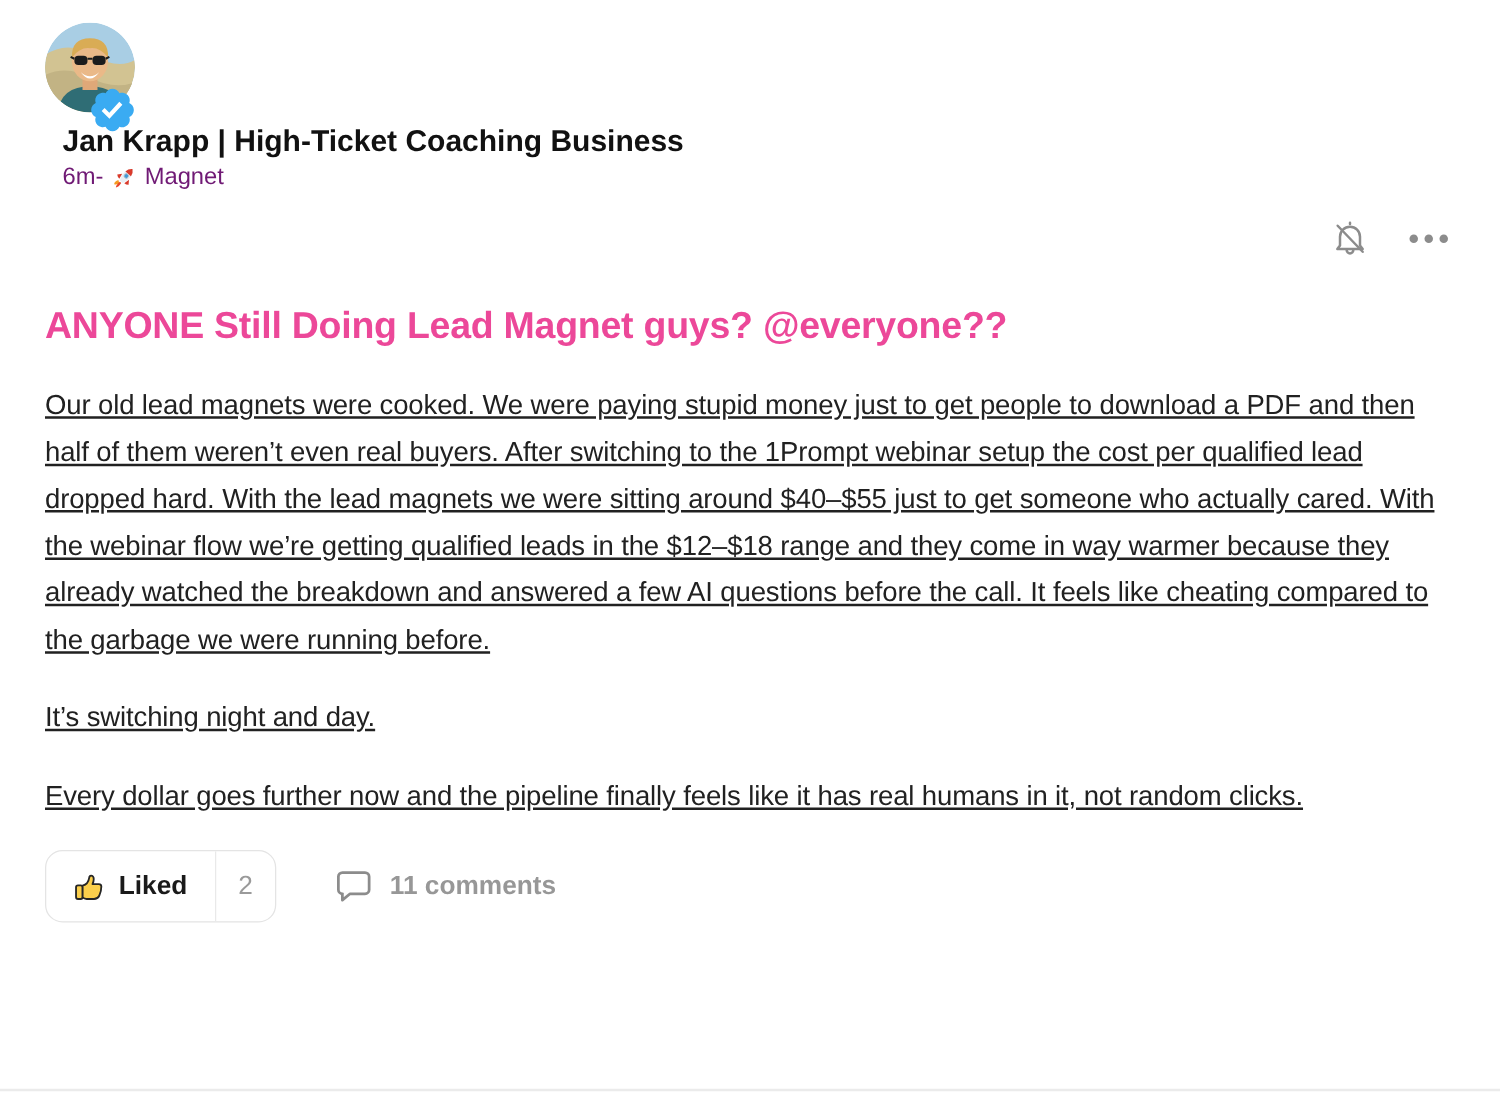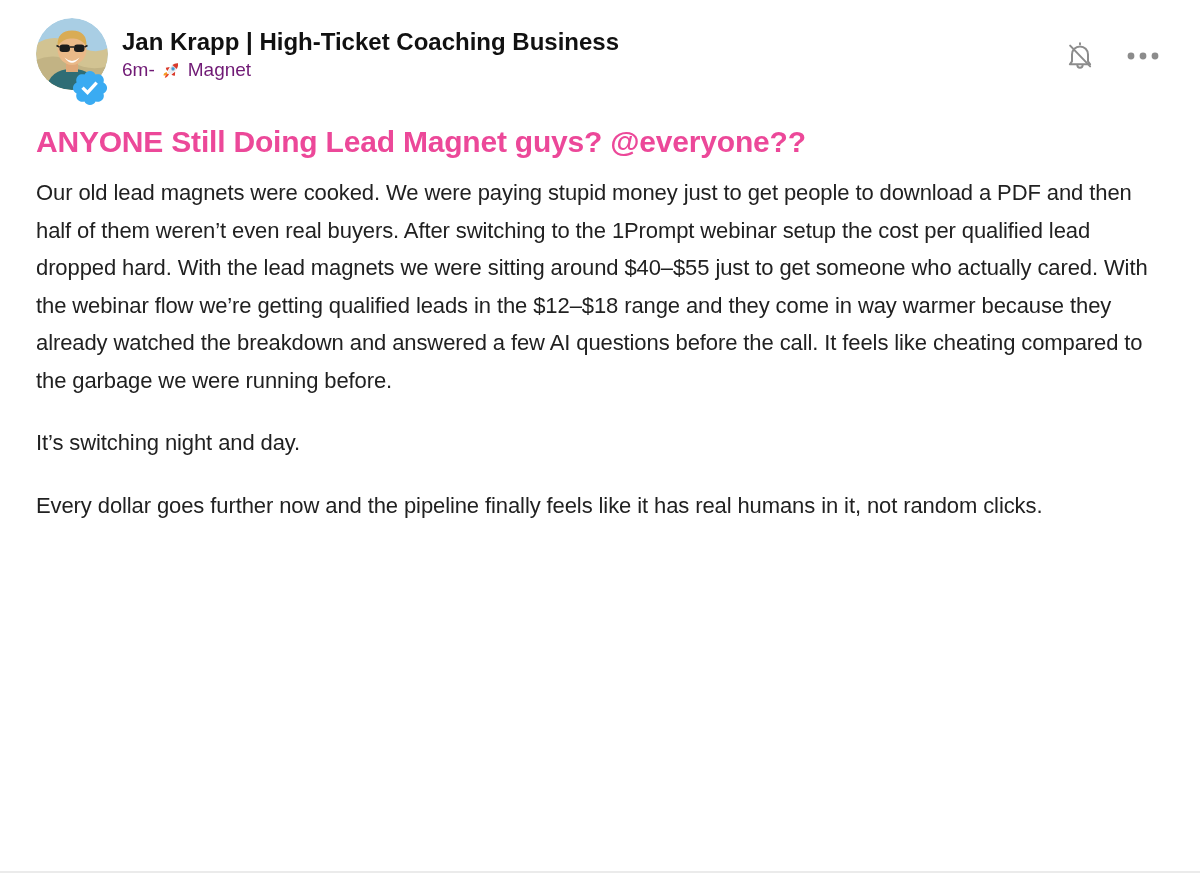--- a/index.html
+++ b/index.html
@@ -7,41 +7,41 @@
   body {
     background: #ffffff;
     font-family: "Liberation Sans", sans-serif;
     color: #212121;
     position: relative;
     overflow: hidden;
   }
   .post { padding: 18px 36px 0 36px; }
 
   
-  .header { display: flex; align-items: flex-start; }
+  .header { display: flex; align-items: flex-start; flex-direction: column; }
   .avatar-wrap { position: relative; width: 72px; height: 72px; flex: 0 0 auto; cursor: pointer; }
   .avatar-wrap svg.avatar { display: block; border-radius: 50%; }
   .badge { position: absolute; left: 34px; top: 50px; width: 40px; height: 40px; }
   .header-text { margin-left: 14px; padding-top: 10px; }
   .author { font-size: 24px; font-weight: 700; color: #111111; line-height: 28px; cursor: pointer; }
   .meta-row { display: flex; align-items: center; gap: 6px; margin-top: 3px; color: #701a75; font-size: 19px; }
   .rocket { width: 21px; height: 21px; }
   .header-actions { margin-left: auto; display: flex; align-items: center; gap: 26px; padding-top: 20px; }
   .icon-btn { background: none; border: none; cursor: pointer; padding: 2px; display: flex; align-items: center; }
 
   
   .title {
     margin-top: 34px;
     font-size: 30px;
     font-weight: 700;
     color: #ec4899;
     letter-spacing: -0.2px;
     line-height: 36px;
   }
-  .body-text { margin-top: 14px; max-width: 1128px; }
+  .body-text { margin-top: 26px; max-width: 1128px; text-decoration: underline; }
   .body-text p {
     font-size: 22px;
     line-height: 37.5px;
     color: #212121;
     margin-bottom: 25px;
     letter-spacing: -0.1px;
   }
 
   
   .footer { display: flex; align-items: center; margin-top: 23px; }
@@ -145,16 +145,35 @@
   </div>
 
   <h1 class="title">ANYONE Still Doing Lead Magnet guys? @everyone??</h1>
 
   <div class="body-text">
     <p>Our old lead magnets were cooked. We were paying stupid money just to get people to download a PDF and then half of them weren’t even real buyers. After switching to the 1Prompt webinar setup the cost per qualified lead dropped hard. With the lead magnets we were sitting around $40–$55 just to get someone who actually cared. With the webinar flow we’re getting qualified leads in the $12–$18 range and they come in way warmer because they already watched the breakdown and answered a few AI questions before the call. It feels like cheating compared to the garbage we were running before.</p>
     <p>It’s switching night and day.</p>
     <p>Every dollar goes further now and the pipeline finally feels like it has real humans in it, not random clicks.</p>
   </div>
 
+  <div class="footer">
+    <div class="like-button">
+      <div class="like-left">
+        <svg class="thumb-icon" viewBox="0 0 24 24">
+          <rect x="3.4" y="10.9" width="4.7" height="9.7" rx="1.4" fill="#fbcf4c" stroke="#262626" stroke-width="1.3"></rect>
+          <path d="M8.1 19.5 C8.9 20.2 9.9 20.6 11 20.6 H16.2 C17.8 20.6 19.2 19.7 19.9 18.3 C20.9 16.3 21.4 14.1 21.4 11.8 C21.4 10.8 20.6 10 19.6 10 H15.1 C15.7 8.8 16 7.6 16 6.4 C16 5 15.2 4 14.1 4 C13.3 4 12.85 4.6 12.7 5.7 C12.3 8.4 10.8 10.3 8.1 11.1 Z" fill="#fbcf4c" stroke="#262626" stroke-width="1.3" stroke-linejoin="round"></path>
+        </svg>
+        <span class="like-label">Liked</span>
+      </div>
+      <div class="like-count">2</div>
+    </div>
+
+    <div class="comments">
+      <svg class="bubble-icon" viewBox="0 0 26 24" fill="none" stroke="#8c8c8c" stroke-width="1.8" stroke-linejoin="round">
+        <path d="M3 5.8 C3 4.3 4.2 3.1 5.7 3.1 H20.3 C21.8 3.1 23 4.3 23 5.8 V14.2 C23 15.7 21.8 16.9 20.3 16.9 H10.6 L5.6 21 V16.9 H5.7 C4.2 16.9 3 15.7 3 14.2 Z"></path>
+      </svg>
+      <span class="comments-label">11 comments</span>
+    </div>
+  </div>
 
 </div>
 
 <div class="bottom-divider"></div>
 
 </body></html>

